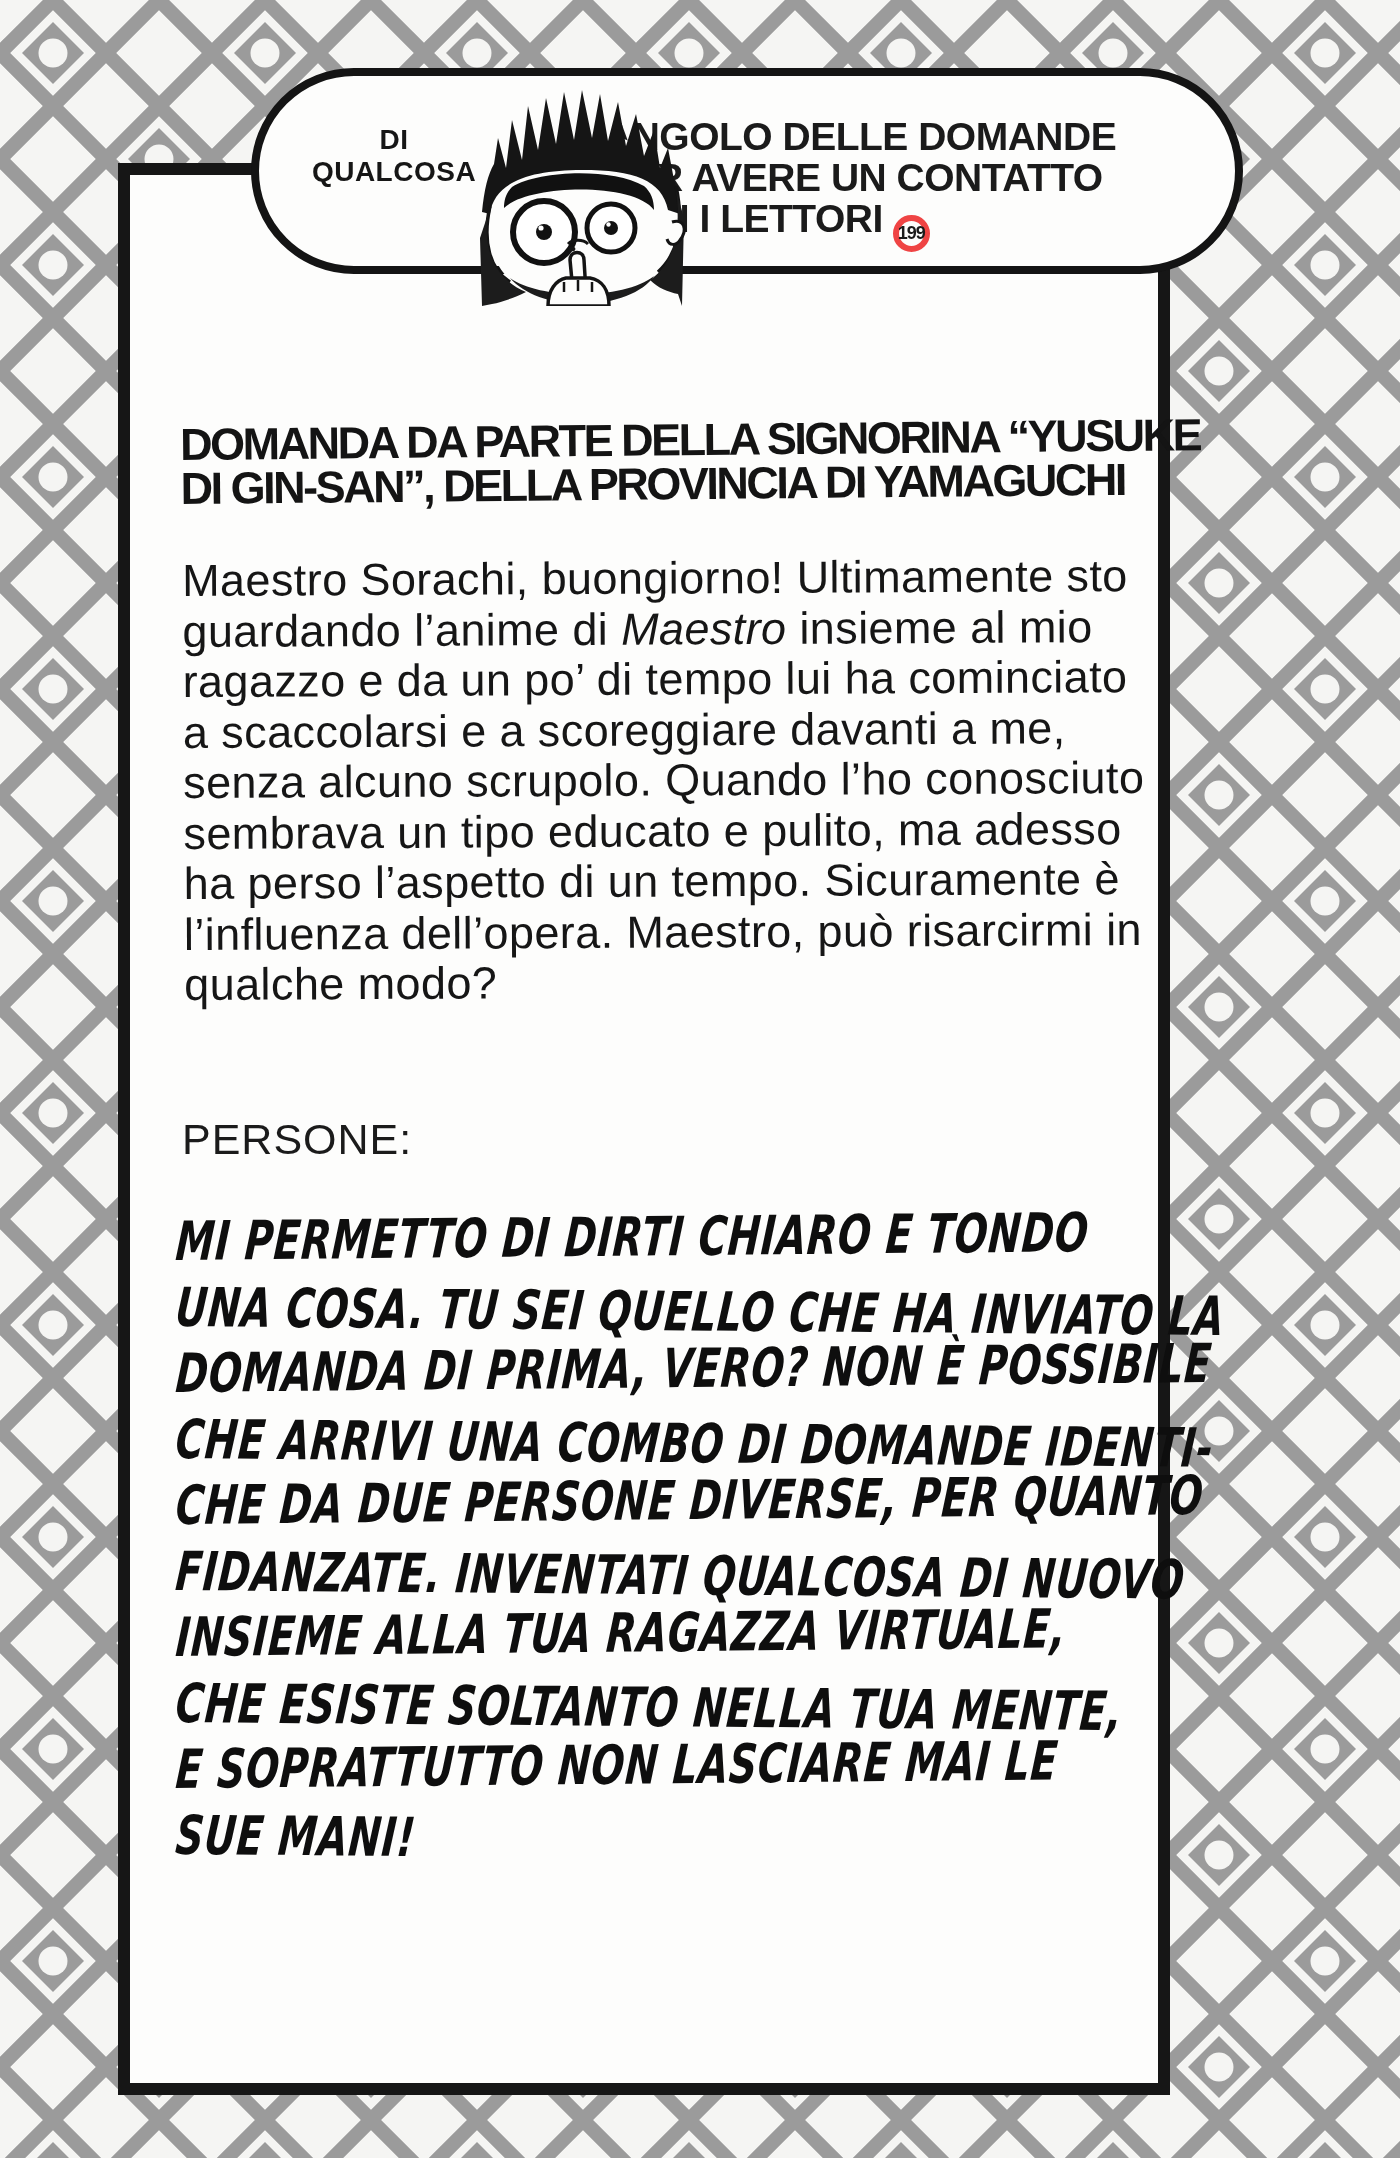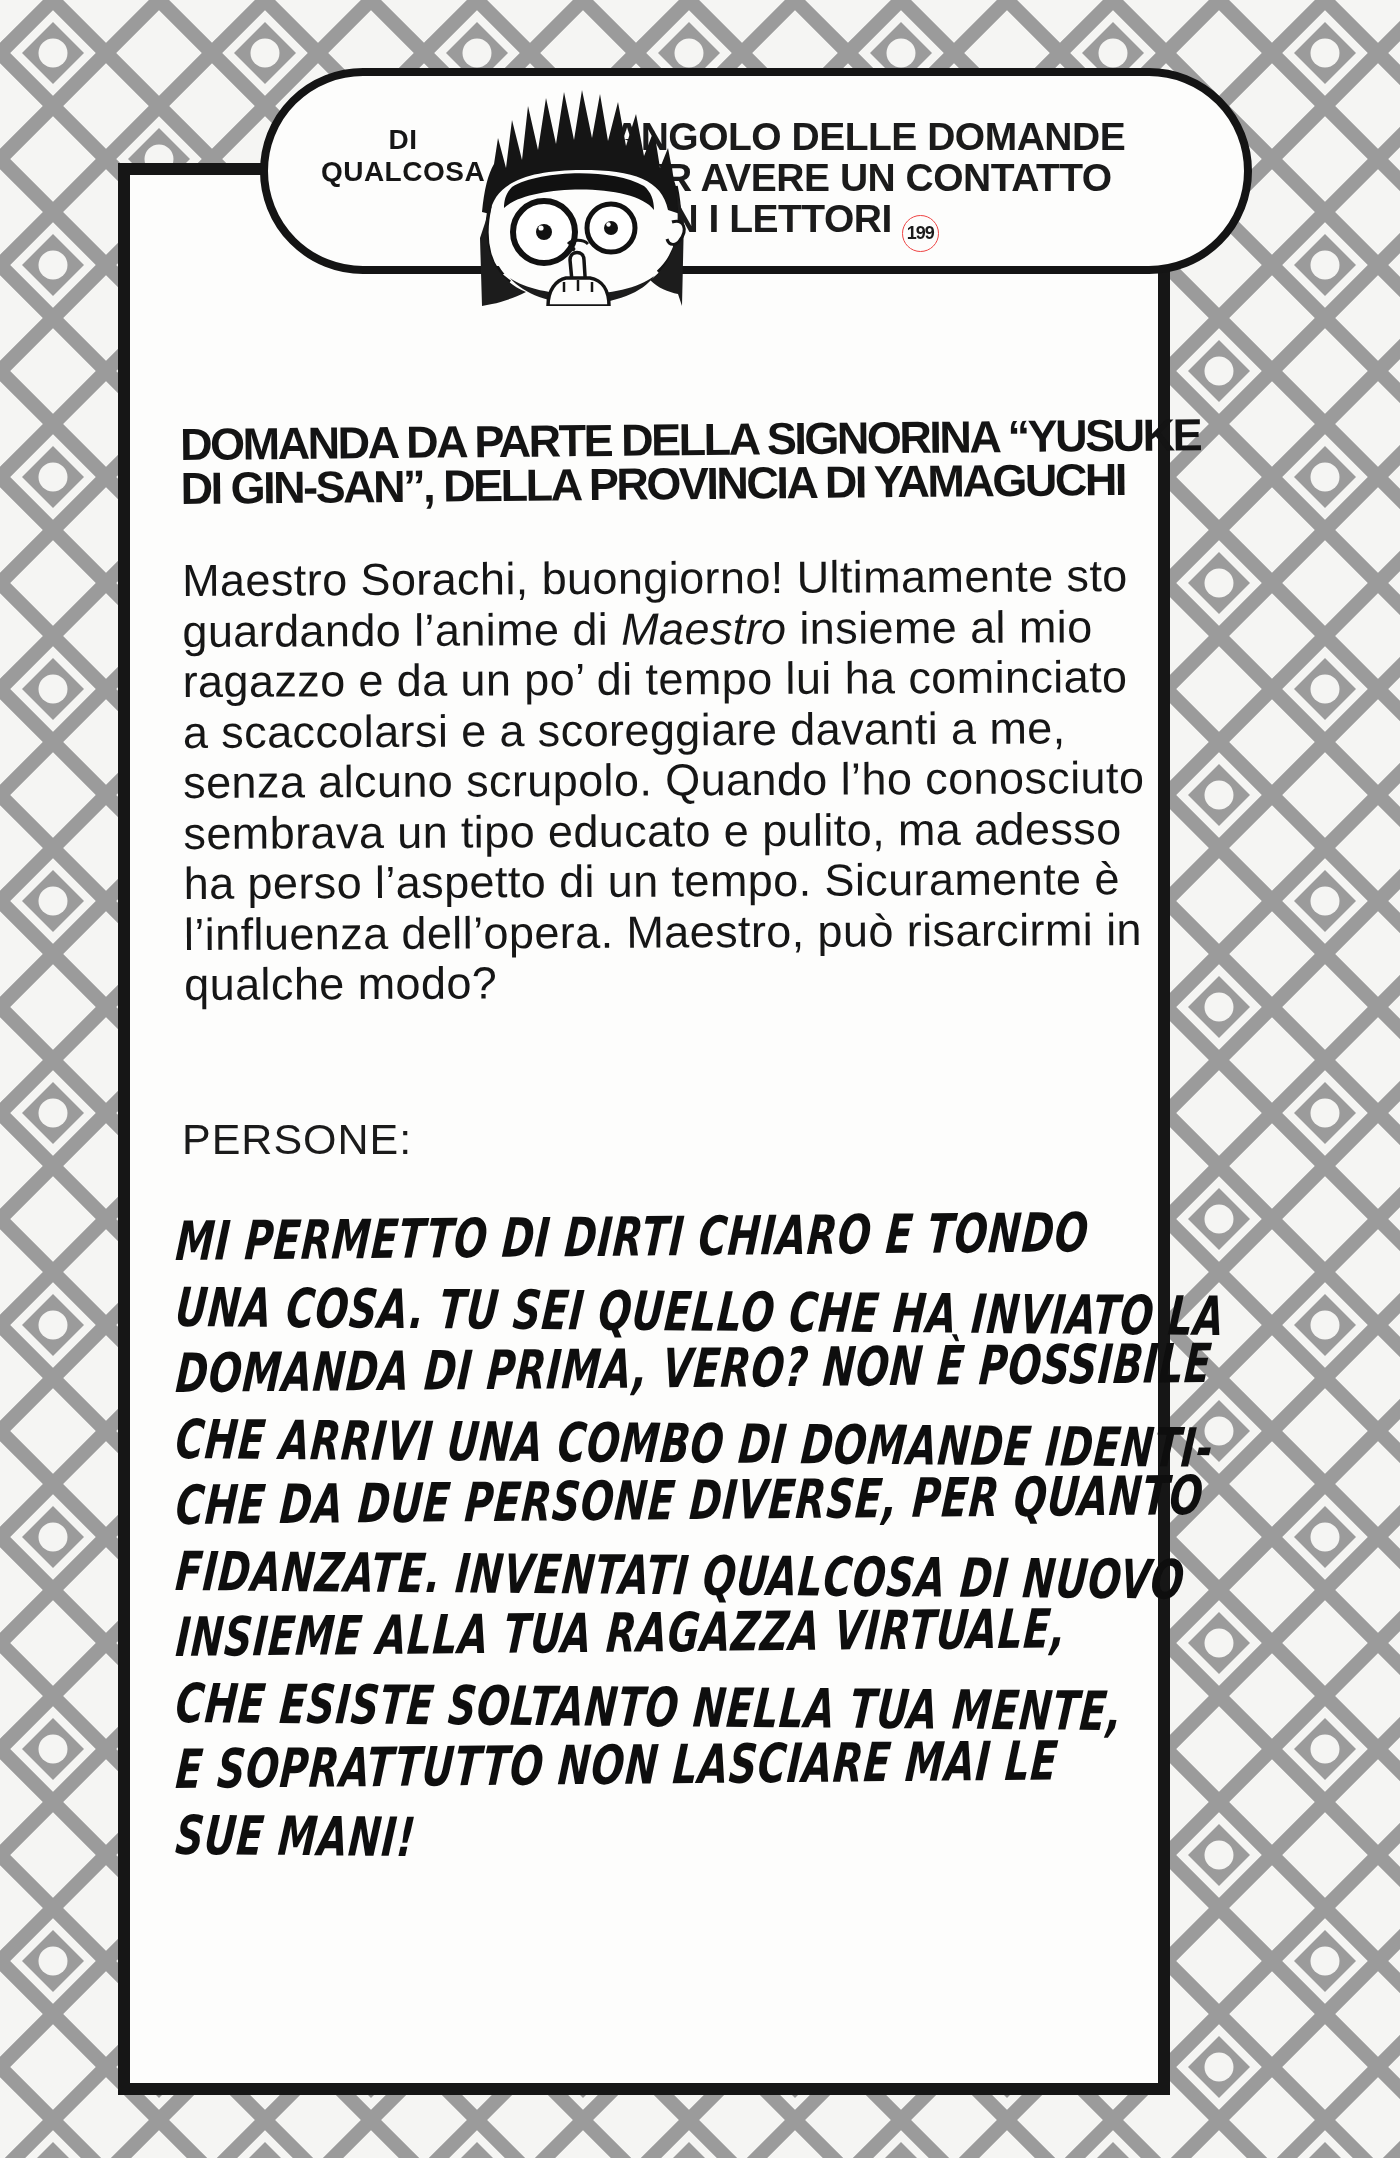--- a/index.html
+++ b/index.html
@@ -11,36 +11,36 @@
   svg.bg{position:absolute;left:0;top:0;}
 
   
   .main-box{
     position:absolute;left:118px;top:163px;width:1052px;height:1932px;
     box-sizing:border-box;background:#fdfdfc;border:12px solid #161616;
   }
 
   
   .capsule{
-    position:absolute;left:260px;top:68px;width:992px;height:206px;
+    position:absolute;left:251px;top:68px;width:992px;height:206px;
     box-sizing:border-box;background:#fdfdfc;border:8px solid #141414;
     border-radius:110px;
   }
   .byline{
     position:absolute;left:35px;top:48px;width:200px;text-align:center;
     font-weight:bold;font-size:28px;line-height:32px;letter-spacing:.5px;color:#161616;
   }
   .title{
     position:absolute;left:345px;top:40px;
     font-weight:bold;font-size:39px;line-height:41px;letter-spacing:-.5px;color:#1b1b1b;
     white-space:nowrap;
   }
   .badge{
     display:inline-flex;align-items:center;justify-content:center;
-    width:37px;height:37px;box-sizing:border-box;border:1px solid #ef4444;border-radius:50%;
+    width:37px;height:37px;box-sizing:border-box;border:6px solid #ef4444;border-radius:50%;
     font-size:18px;font-weight:bold;letter-spacing:-1px;margin-left:10px;vertical-align:-7px;
   }
   .portrait{position:absolute;left:452px;top:78px;}
 
   
   .q-heading{
     position:absolute;left:50px;top:248px;
     font-weight:bold;font-size:45px;line-height:44px;letter-spacing:-2.5px;color:#141414;
     transform:rotate(-.55deg);transform-origin:left top;white-space:nowrap;
   }

